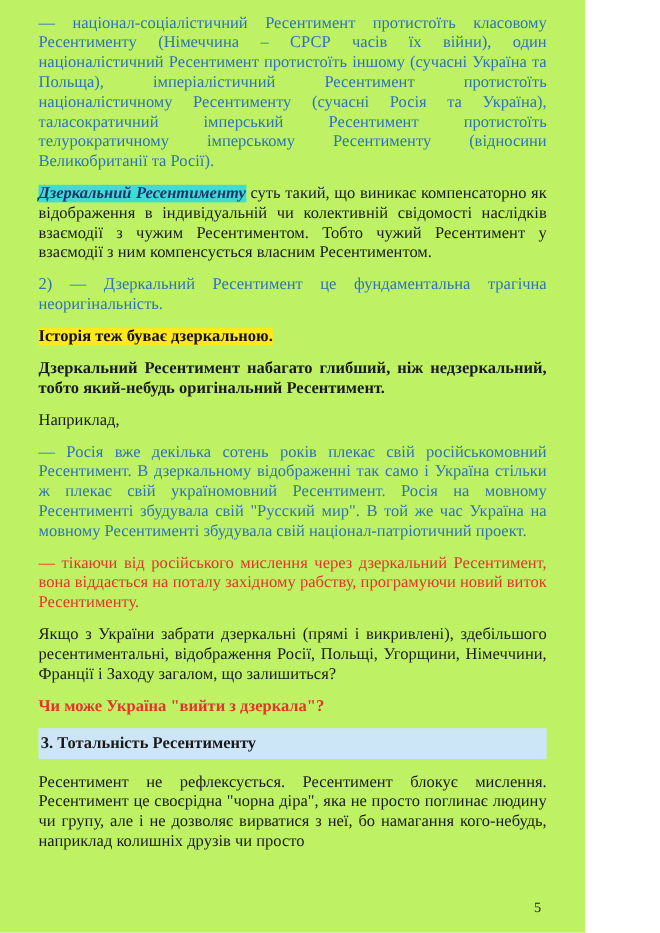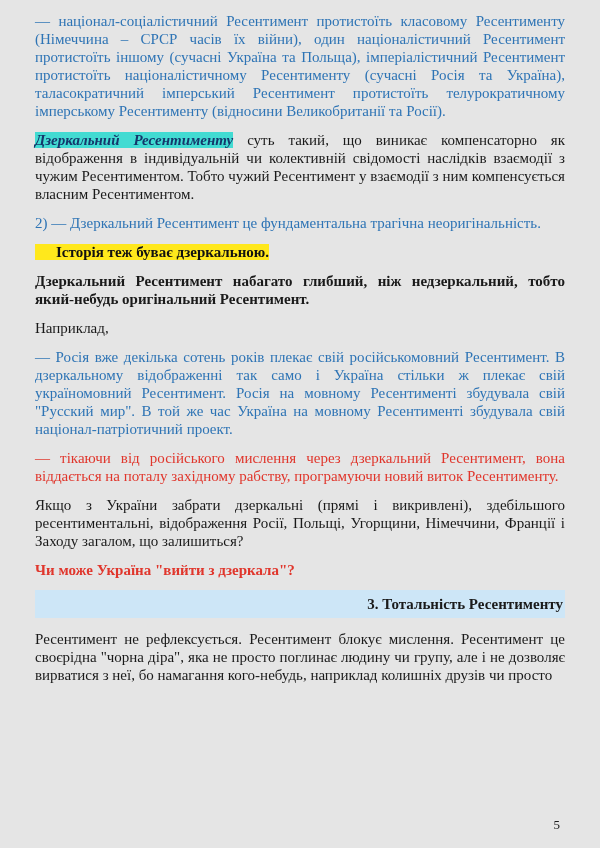--- a/index.html
+++ b/index.html
@@ -2,60 +2,59 @@
 <html lang="uk"><head>
 <meta charset="utf-8">
 <style>
   html, body {
     margin: 0;
     padding: 0;
     background: #ffffff;
   }
   .page {
     position: relative;
-    width: 600px;
+    width: 532px;
     height: 848px;
-    background: #e5e5e5;
+    background: #bef264;
     overflow: hidden;
     font-family: "Liberation Serif", "DejaVu Serif", serif;
     font-size: 15px;
     line-height: 18px;
     color: #1a1a1a;
   }
   .content {
     padding: 12px 35px 0 35px;
   }
   .para {
     margin: 0 0 11px 0;
     text-align: justify;
   }
   .para.header-band {
     background: var(--band, #cde6f7);
-    text-align: right;
+    text-align: left;
     font-weight: bold;
     padding: 5px 2px;
     margin-bottom: 12px;
   }
   .s-black       { color: #1a1a1a; }
   .s-black-bold  { color: #1a1a1a; font-weight: bold; }
   .s-blue        { color: var(--blue, #2e74b5); }
   .s-blue-bold   { color: var(--blue, #2e74b5); font-weight: bold; }
   .s-red         { color: var(--red, #e0362c); }
   .s-red-bold    { color: var(--red, #e0362c); font-weight: bold; }
   .s-cyan-mark   {
     background: var(--turquoise, #42dbd2);
     color: var(--navy, #14376b);
     font-weight: bold;
     font-style: italic;
   }
   .s-yellow-mark {
     background: var(--yellow, #ffe81c);
     color: #111111;
     font-weight: bold;
-    padding-left: 21px;
   }
   .footer {
     position: absolute;
     right: 40px;
     bottom: 14px;
     font-size: 13px;
     color: #1a1a1a;
   }
 </style>
 </head>

